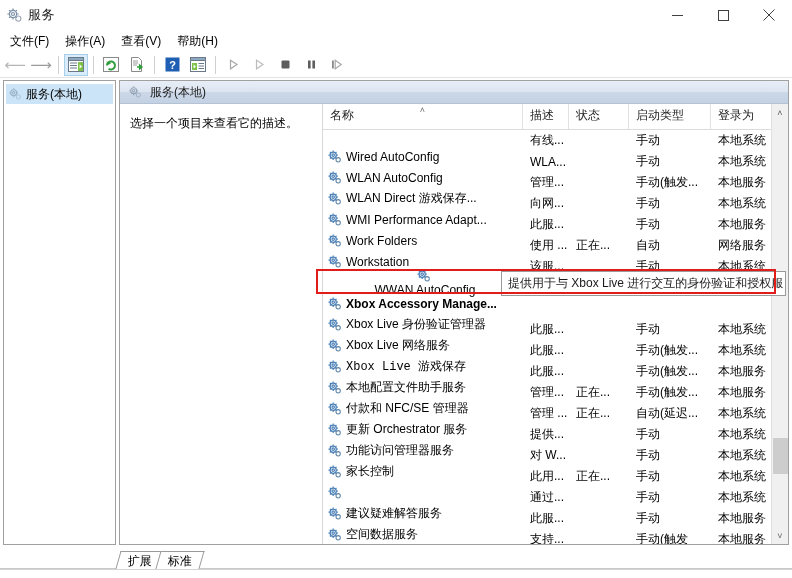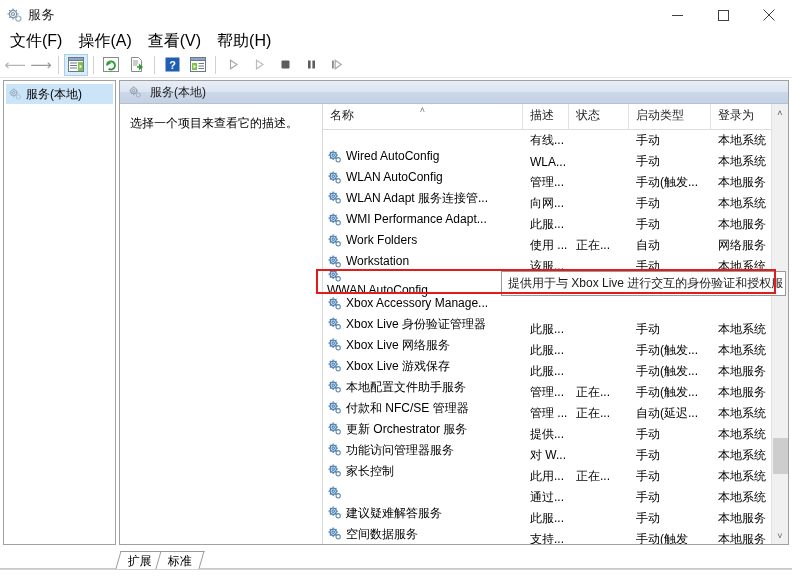--- a/index.html
+++ b/index.html
@@ -53,21 +53,21 @@
   
   .menubar {
     height: 22px;
     display: flex; align-items: center;
     background: #ffffff;
     padding-left: 2px;
     flex: 0 0 auto;
   }
   .menu-item {
     padding: 2px 8px;
-    font-size: 16px;
+    font-size: 12px;
     color: #000;
     line-height: 16px;
     text-align: right;
   }
 
   
   .toolbar {
     height: 26px;
     display: flex; align-items: center;
     background: #ffffff;
@@ -201,21 +201,21 @@
     
   }
   .cell {
     padding-left: 7px;
     overflow: hidden;
     white-space: nowrap;
     text-overflow: clip;
     flex: 0 0 auto;
   }
   .cell-name {
-    display: flex; align-items: flex-start;
+    display: flex; align-items: center;
     padding-left: 4px;
     margin-top: 32px;
   }
   .svc-icon {
     width: 15px; height: 15px;
     margin-right: 4px;
     flex: 0 0 auto;
     position: relative;
   }
 
@@ -536,21 +536,21 @@
               <div class="lv-row">
                 <div class="cell cell-name" style="width: 200px;">
                   <span class="svc-icon"><svg width="15" height="15" viewBox="0 0 16 16">
                       <g fill="none" stroke="#4a7fb5" stroke-width="1.3">
                         <circle cx="6.6" cy="6.6" r="3.3"></circle>
                         <circle cx="6.6" cy="6.6" r="1.3"></circle>
                         <path d="M6.6 1.6v1.4M6.6 10.2v1.4M1.6 6.6h1.4M10.2 6.6h1.4M3.1 3.1l1 1M9.1 9.1l1 1M10.1 3.1l-1 1M4.1 9.1l-1 1"></path>
                       </g>
                       <circle cx="11.9" cy="11.5" r="2.3" fill="none" stroke="#5f85a8" stroke-width="1.1"></circle>
                     </svg></span>
-                  <span>WLAN Adapt 服务连接管...</span>
+                  <span>WLAN Direct 游戏保存...</span>
                 </div>
                 <div class="cell" style="width: 46px;">管理...</div>
                 <div class="cell" style="width: 60px;"></div>
                 <div class="cell" style="width: 82px;">手动(触发...</div>
                 <div class="cell" style="width: 80px;">本地服务</div>
               </div>
               <div class="lv-row">
                 <div class="cell cell-name" style="width: 200px;">
                   <span class="svc-icon"><svg width="15" height="15" viewBox="0 0 16 16">
                       <g fill="none" stroke="#4a7fb5" stroke-width="1.3">
@@ -612,21 +612,21 @@
                       <circle cx="11.9" cy="11.5" r="2.3" fill="none" stroke="#5f85a8" stroke-width="1.1"></circle>
                     </svg></span>
                   <span>WWAN AutoConfig</span>
                 </div>
                 <div class="cell" style="width: 46px;">该服...</div>
                 <div class="cell" style="width: 60px;"></div>
                 <div class="cell" style="width: 82px;">手动</div>
                 <div class="cell" style="width: 80px;">本地系统</div>
               </div>
               <div class="lv-row">
-                <div class="cell cell-name" style="width: 200px;">
+                <div class="cell cell-name" style="width: 200px; font-weight: bold;">
                   <span class="svc-icon"><svg width="15" height="15" viewBox="0 0 16 16">
                       <g fill="none" stroke="#4a7fb5" stroke-width="1.3">
                         <circle cx="6.6" cy="6.6" r="3.3"></circle>
                         <circle cx="6.6" cy="6.6" r="1.3"></circle>
                         <path d="M6.6 1.6v1.4M6.6 10.2v1.4M1.6 6.6h1.4M10.2 6.6h1.4M3.1 3.1l1 1M9.1 9.1l1 1M10.1 3.1l-1 1M4.1 9.1l-1 1"></path>
                       </g>
                       <circle cx="11.9" cy="11.5" r="2.3" fill="none" stroke="#5f85a8" stroke-width="1.1"></circle>
                     </svg></span>
                   <span>Xbox Accessory Manage...</span>
                 </div>
@@ -663,21 +663,21 @@
                       <circle cx="11.9" cy="11.5" r="2.3" fill="none" stroke="#5f85a8" stroke-width="1.1"></circle>
                     </svg></span>
                   <span>Xbox Live 网络服务</span>
                 </div>
                 <div class="cell" style="width: 46px;">此服...</div>
                 <div class="cell" style="width: 60px;"></div>
                 <div class="cell" style="width: 82px;">手动</div>
                 <div class="cell" style="width: 80px;">本地系统</div>
               </div>
               <div class="lv-row">
-                <div class="cell cell-name" style="width: 200px;">
+                <div class="cell cell-name" style="width: 200px; font-family: Liberation Mono, monospace;">
                   <span class="svc-icon"><svg width="15" height="15" viewBox="0 0 16 16">
                       <g fill="none" stroke="#4a7fb5" stroke-width="1.3">
                         <circle cx="6.6" cy="6.6" r="3.3"></circle>
                         <circle cx="6.6" cy="6.6" r="1.3"></circle>
                         <path d="M6.6 1.6v1.4M6.6 10.2v1.4M1.6 6.6h1.4M10.2 6.6h1.4M3.1 3.1l1 1M9.1 9.1l1 1M10.1 3.1l-1 1M4.1 9.1l-1 1"></path>
                       </g>
                       <circle cx="11.9" cy="11.5" r="2.3" fill="none" stroke="#5f85a8" stroke-width="1.1"></circle>
                     </svg></span>
                   <span>Xbox Live 游戏保存</span>
                 </div>

